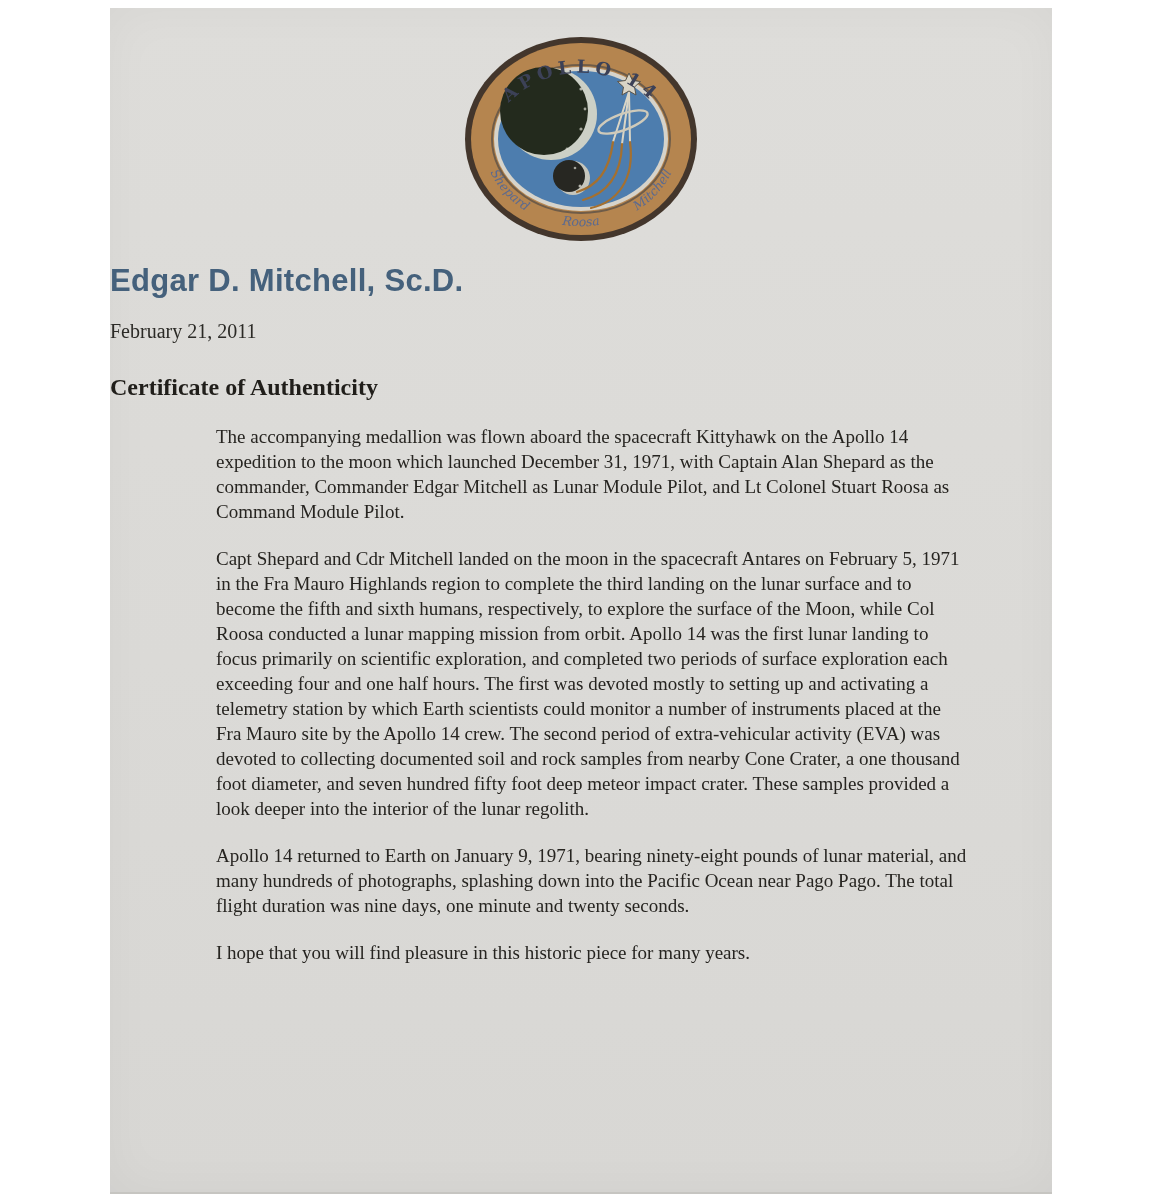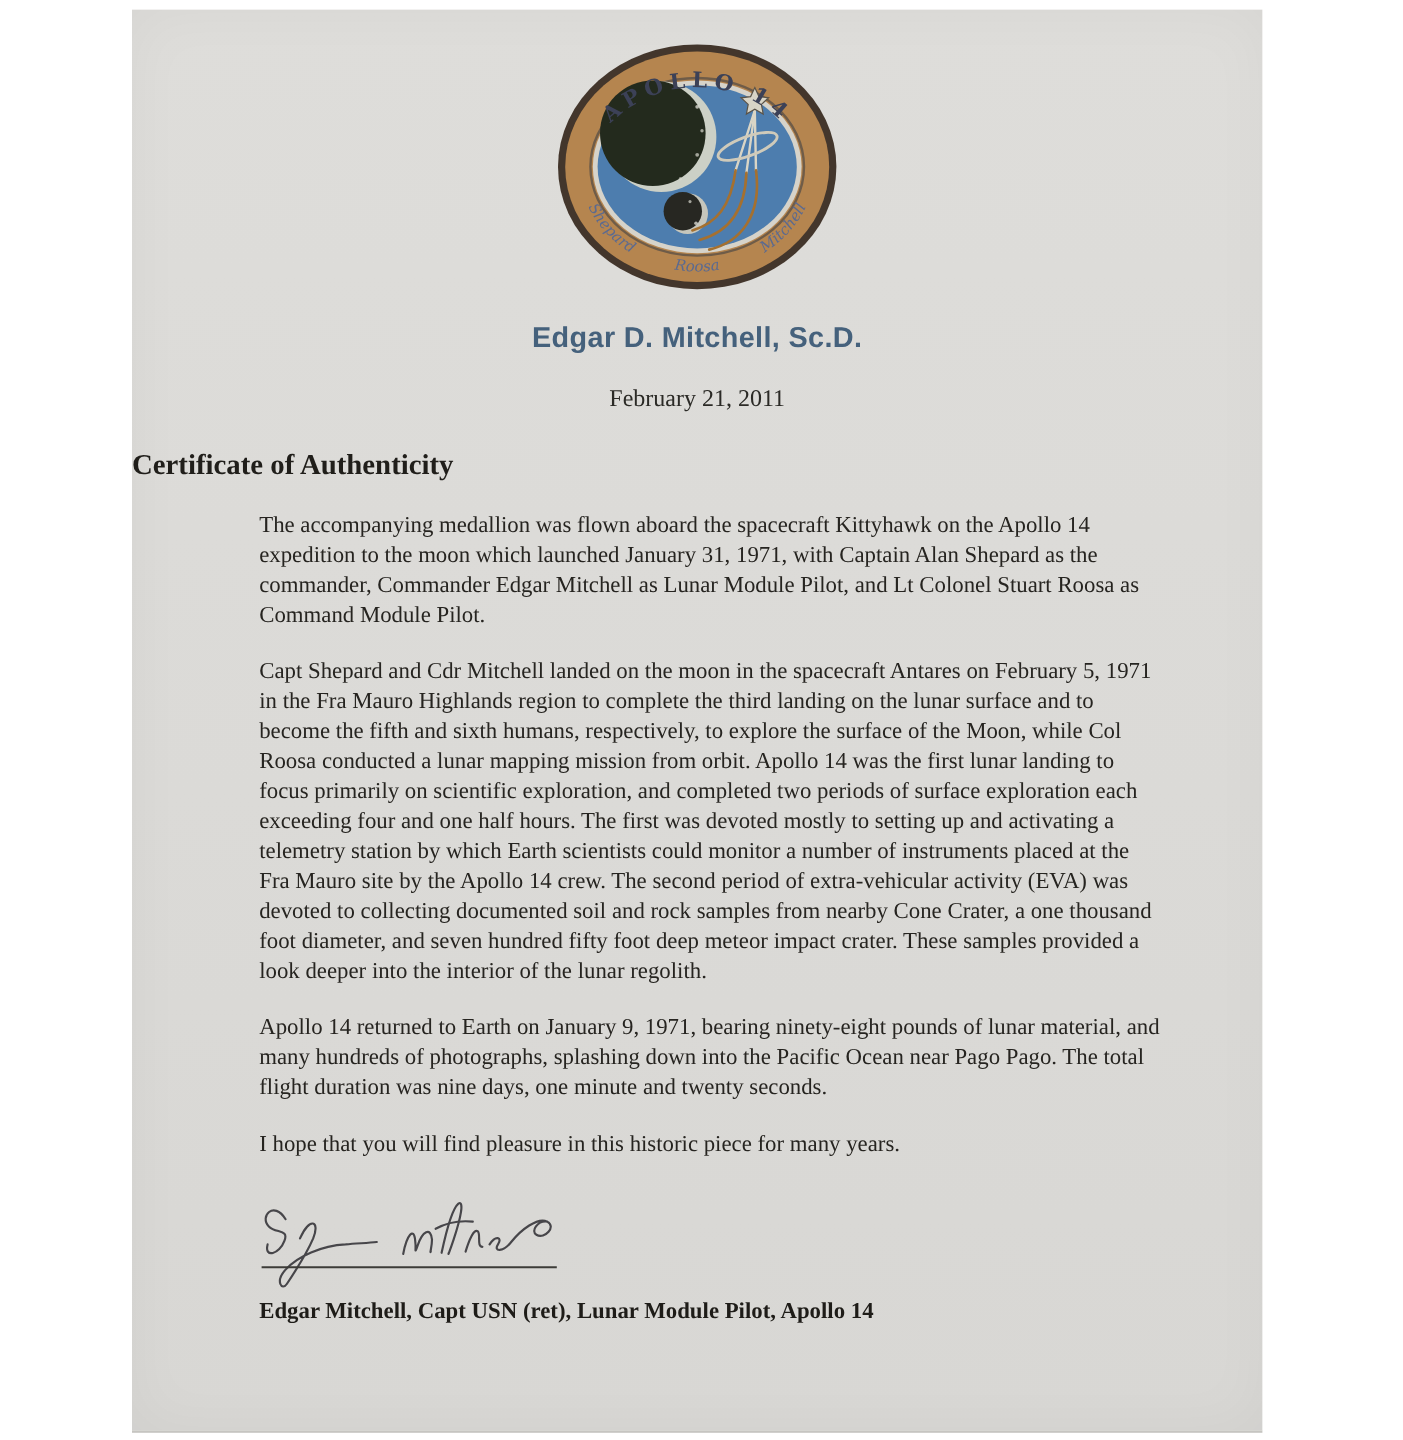--- a/index.html
+++ b/index.html
@@ -10,27 +10,27 @@
   }
   .paper{
     position:absolute;left:110px;top:8px;width:942px;height:1184px;
     background:linear-gradient(180deg,#dedddA 0%, #dbdad7 55%, #d8d7d4 100%);
     border-bottom:2px solid #c6c5c1;
     box-shadow:inset 0 0 50px rgba(0,0,0,0.035);
     overflow:hidden;
   }
   .patch-wrap{width:100%;text-align:center;padding-top:26px;}
   .letterhead-name{
-    margin:18px 0 0 0;text-align:center;
+    margin:18px 0 0 0;text-align:left;
     font-family:"Liberation Sans", sans-serif;
-    font-weight:bold;font-size:24px;line-height:30px;
+    font-weight:bold;font-size:31px;line-height:30px;
     color:#45617c;letter-spacing:0.3px;
   }
   .letter-date{
-    margin-top:22px;text-align:center;
+    margin-top:22px;
     font-size:20px;line-height:26px;color:#2b2a26;
   }
   .certificate-title{
     margin:28px 0 0 0;text-align:left;
     font-size:24px;line-height:30px;font-weight:bold;color:#201e1a;
   }
   .letter-body{
     margin:22px 0 0 106px;width:754px;
     font-size:19px;line-height:25px;color:#262420;
   }
@@ -103,35 +103,20 @@
     </svg>
   </div>
 
   <h1 class="letterhead-name">Edgar D. Mitchell, Sc.D.</h1>
 
   <div class="letter-date">February 21, 2011</div>
 
   <h2 class="certificate-title">Certificate of Authenticity</h2>
 
   <div class="letter-body">
-    <p>The accompanying medallion was flown aboard the spacecraft Kittyhawk on the Apollo 14 expedition to the moon which launched January 31, 1971, with Captain Alan Shepard as the commander, Commander Edgar Mitchell as Lunar Module Pilot, and Lt Colonel Stuart Roosa as Command Module Pilot.</p>
+    <p>The accompanying medallion was flown aboard the spacecraft Kittyhawk on the Apollo 14 expedition to the moon which launched December 31, 1971, with Captain Alan Shepard as the commander, Commander Edgar Mitchell as Lunar Module Pilot, and Lt Colonel Stuart Roosa as Command Module Pilot.</p>
     <p>Capt Shepard and Cdr Mitchell landed on the moon in the spacecraft Antares on February 5, 1971 in the Fra Mauro Highlands region to complete the third landing on the lunar surface and to become the fifth and sixth humans, respectively, to explore the surface of the Moon, while Col Roosa conducted a lunar mapping mission from orbit.  Apollo 14 was the first lunar landing to focus primarily on scientific exploration, and completed two periods of surface exploration each exceeding four and one half hours.  The first was devoted mostly to setting up and activating a telemetry station by which Earth scientists could monitor a number of instruments placed at the Fra Mauro site by the Apollo 14 crew.  The second period of extra-vehicular activity (EVA) was devoted to collecting documented soil and rock samples from nearby Cone Crater, a one thousand foot diameter, and seven hundred fifty foot deep meteor impact crater.  These samples provided a look deeper into the interior of the lunar regolith.</p>
     <p>Apollo 14 returned to Earth on January 9, 1971, bearing ninety-eight pounds of lunar material, and many hundreds of photographs, splashing down into the Pacific Ocean near Pago Pago.  The total flight duration was nine days, one minute and twenty seconds.</p>
     <p>I hope that you will find pleasure in this historic piece for many years.</p>
   </div>
 
-  <div class="sig-block">
-    <svg class="sig-svg" width="300" height="92" viewBox="0 0 300 92">
-      <g fill="none" stroke="#47464a" stroke-width="1.8" stroke-linecap="round">
-        <path d="M22,28 C12,12 0,26 8,34 C14,40 25,36 21,46 C17,57 4,61 7,49"></path>
-        <path d="M34,44 C42,26 51,29 45,44 C39,58 27,76 23,82 C19,88 13,80 22,70 C32,59 52,50 72,49 C81,48 90,48 98,47"></path>
-        <path d="M120,57 C123,41 129,34 130,46 C131,53 129,58 132,50 C136,38 143,34 144,45 C144,51 142,57 143,55"></path>
-        <path d="M152,56 C155,42 160,20 166,15 C171,12 168,27 162,45 C159,54 157,59 158,56"></path>
-        <path d="M147,36 C156,31 168,29 178,30"></path>
-        <path d="M172,55 C175,45 179,36 182,38 C185,40 181,51 186,51"></path>
-        <path d="M192,49 C197,41 203,43 199,49 C195,55 203,56 210,47 C218,37 232,26 240,30 C248,34 238,45 231,41 C226,38 232,29 240,30"></path>
-      </g>
-      <line x1="2" y1="68" x2="248" y2="68" stroke="#3d3c38" stroke-width="1.6"></line>
-    </svg>
-    <div class="signer-line">Edgar Mitchell, Capt USN (ret), Lunar Module Pilot, Apollo 14</div>
-  </div>
 
 </div>
 
 </body></html>

